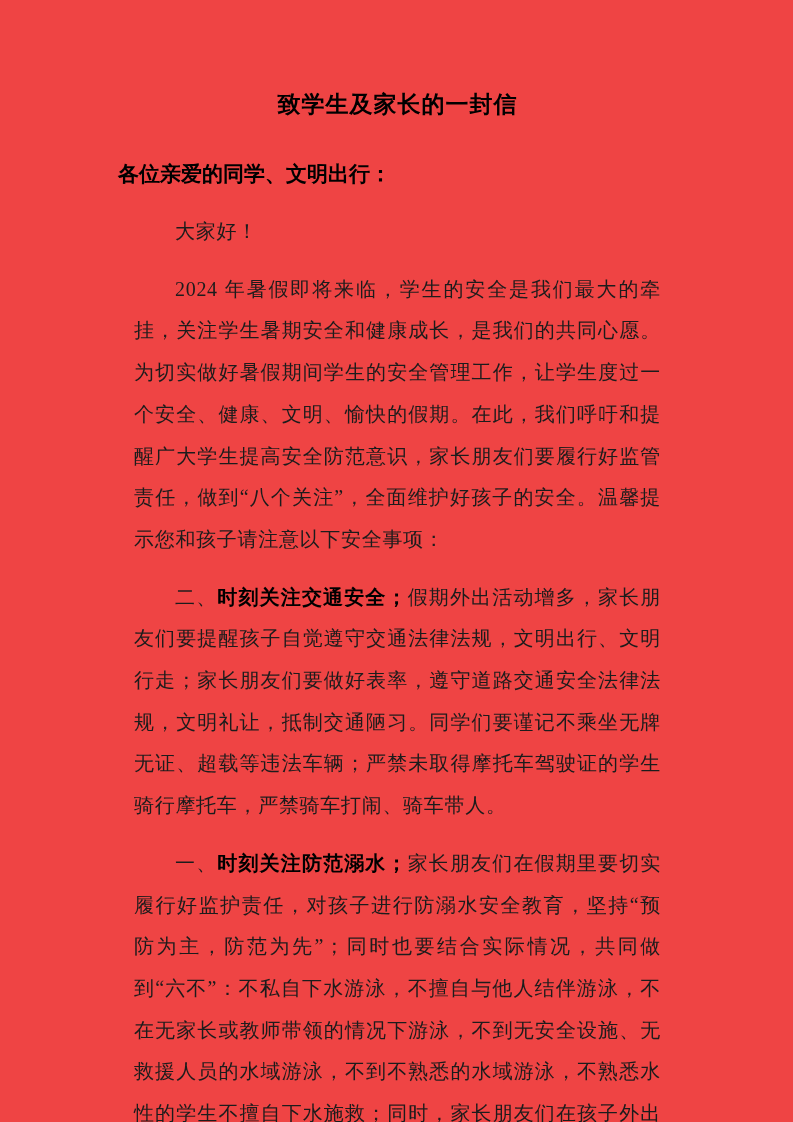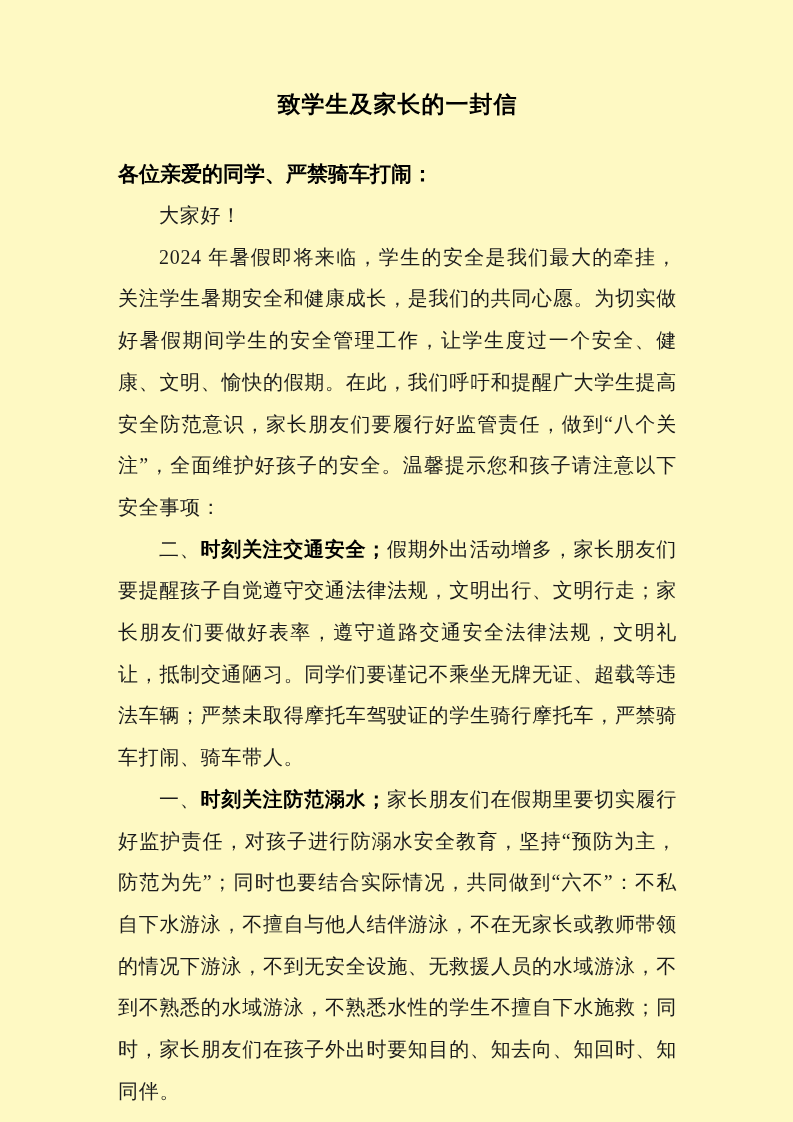--- a/index.html
+++ b/index.html
@@ -4,21 +4,21 @@
 <style>
   html, body {
     margin: 0;
     padding: 0;
     background: #ffffff;
   }
   .page {
     position: relative;
     width: 793px;
     height: 1122px;
-    background: #fef9c3;
+    background: #ef4444;
     overflow: hidden;
     box-sizing: border-box;
     padding: 80px 116px 0 118px;
     color: #1c1c1c;
     font-family: "Liberation Serif", "DejaVu Serif", serif;
   }
   .doc-title {
     margin: 0;
     font-size: 23px;
     line-height: 48px;
@@ -35,21 +35,21 @@
     font-weight: bold;
     color: #000000;
     font-family: "Liberation Sans", "DejaVu Sans", sans-serif;
   }
   .doc-body {
     font-size: 20px;
     line-height: 41.7px;
     letter-spacing: 0.7px;
   }
   .para {
-    margin: 0;
+    margin: 16px;
     text-indent: 41px;
     text-align: justify;
     text-justify: inter-character;
   }
   .para.greeting {
     text-align: left;
   }
   .sec-num {
     color: #1c1c1c;
     font-weight: normal;
@@ -60,21 +60,21 @@
     font-family: "Liberation Sans", "DejaVu Sans", sans-serif;
   }
 </style>
 </head>
 <body>
 
 <div class="page">
 
   <h1 class="doc-title">致学生及家长的一封信</h1>
 
-  <p class="salutation">各位亲爱的同学、严禁骑车打闹：</p>
+  <p class="salutation">各位亲爱的同学、文明出行：</p>
 
   <div class="doc-body">
 
     <p class="para greeting">大家好！</p>
 
     <p class="para"><span>2024 年暑假即将来临，学生的安全是我们最大的牵挂，关注学生暑期安全和健康成长，是我们的共同心愿。为切实做好暑假期间学生的安全管理工作，让学生度过一个安全、健康、文明、愉快的假期。在此，我们呼吁和提醒广大学生提高安全防范意识，家长朋友们要履行好监管责任，做到“八个关注”，全面维护好孩子的安全。温馨提示您和孩子请注意以下安全事项：</span></p>
 
     <p class="para"><span class="sec-num">二、</span><span class="sec-heading">时刻关注交通安全；</span><span>假期外出活动增多，家长朋友们要提醒孩子自觉遵守交通法律法规，文明出行、文明行走；家长朋友们要做好表率，遵守道路交通安全法律法规，文明礼让，抵制交通陋习。同学们要谨记不乘坐无牌无证、超载等违法车辆；严禁未取得摩托车驾驶证的学生骑行摩托车，严禁骑车打闹、骑车带人。</span></p>
 
     <p class="para"><span class="sec-num">一、</span><span class="sec-heading">时刻关注防范溺水；</span><span>家长朋友们在假期里要切实履行好监护责任，对孩子进行防溺水安全教育，坚持“预防为主，防范为先”；同时也要结合实际情况，共同做到“六不”：不私自下水游泳，不擅自与他人结伴游泳，不在无家长或教师带领的情况下游泳，不到无安全设施、无救援人员的水域游泳，不到不熟悉的水域游泳，不熟悉水性的学生不擅自下水施救；同时，家长朋友们在孩子外出时要知目的、知去向、知回时、知同伴。</span></p>

